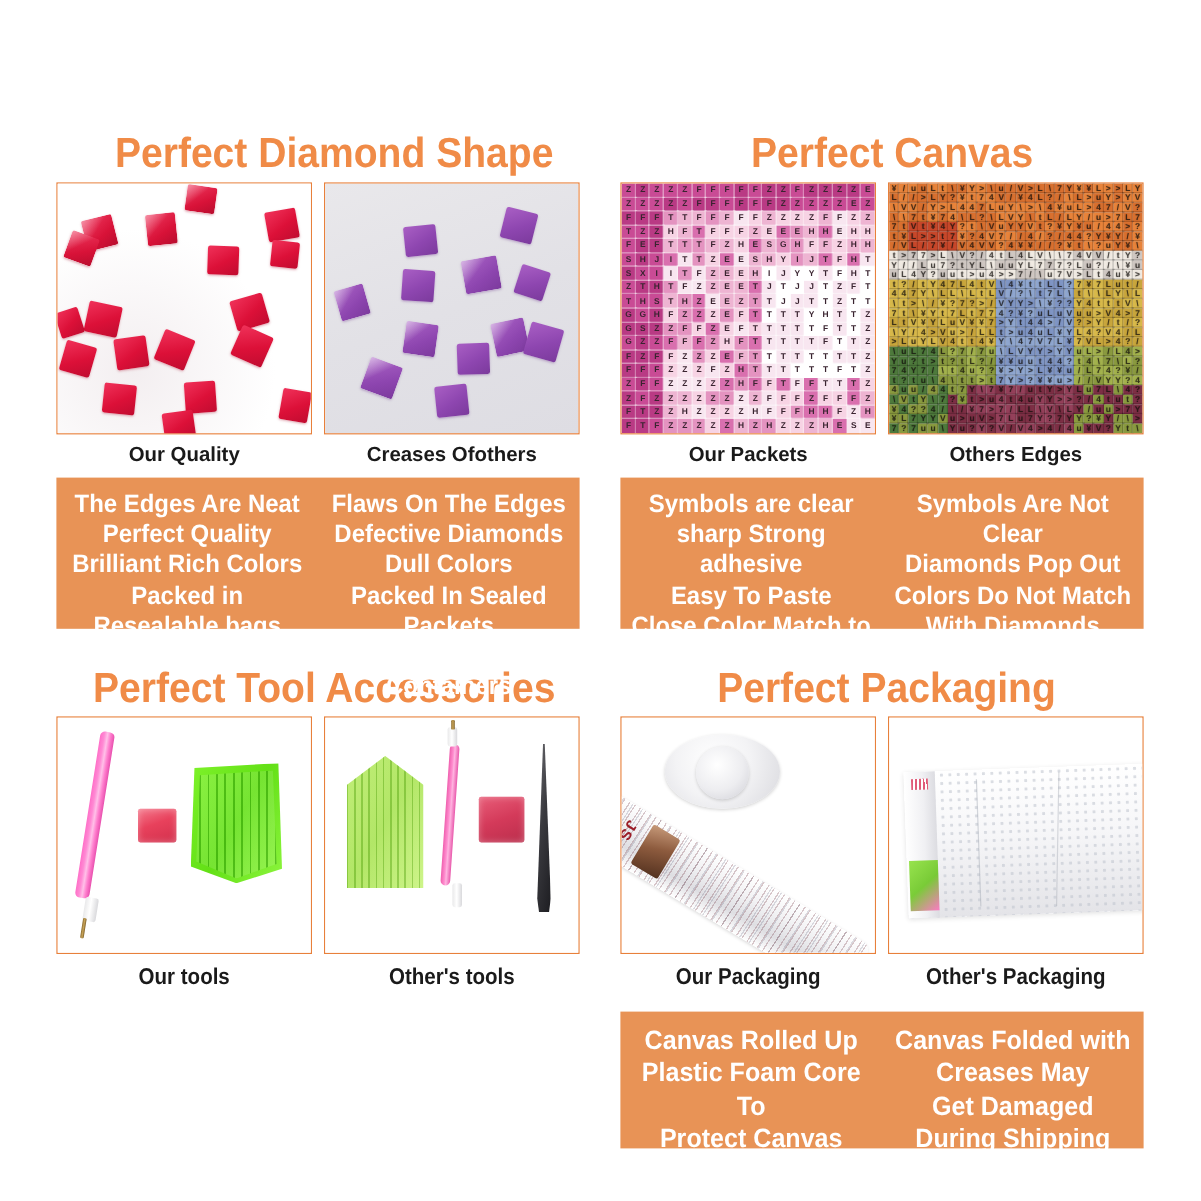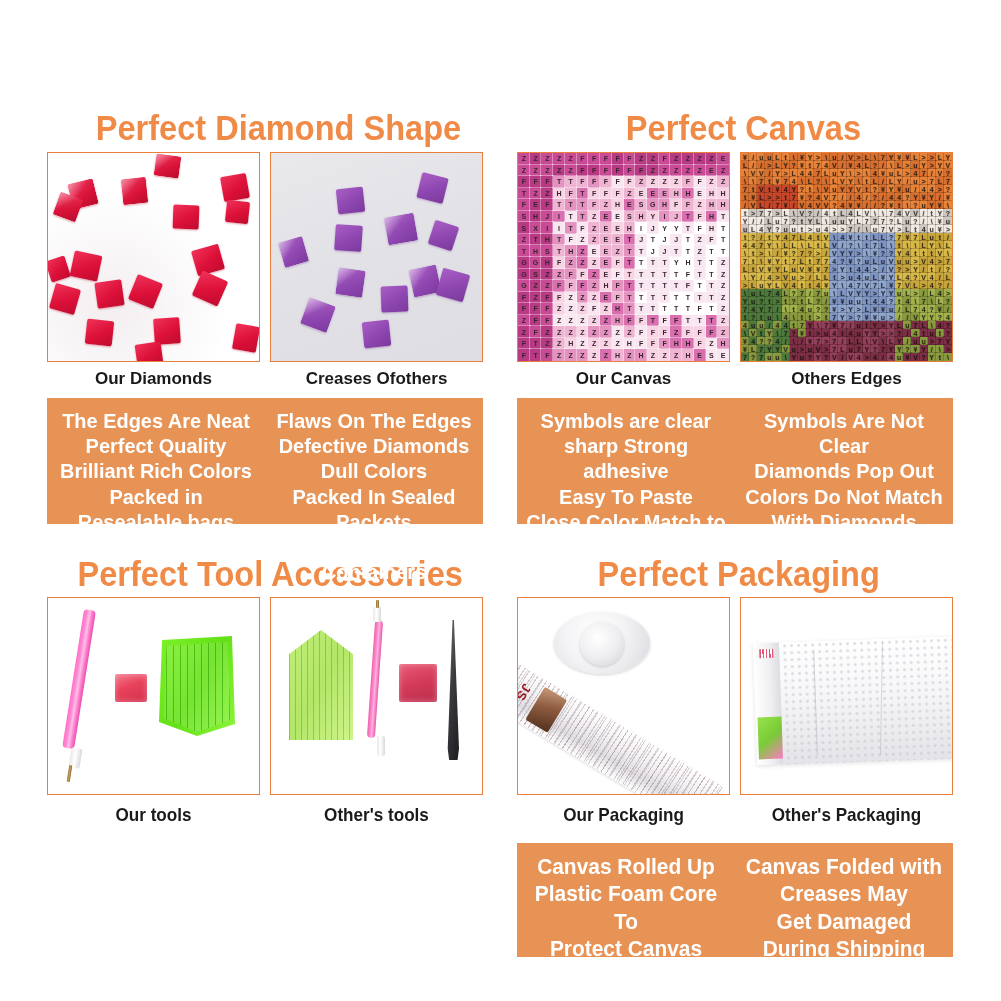--- a/index.html
+++ b/index.html
@@ -260,21 +260,21 @@
       <div class="dia pur facet" style="left:10px;  top:86px;  width:25px; height:26px; transform:rotate(-16deg);"></div>
       <div class="dia pur facet" style="left:66px;  top:116px; width:27px; height:27px; transform:rotate(8deg);"></div>
       <div class="dia pur facet" style="left:140px; top:114px; width:28px; height:28px; transform:rotate(-12deg);"></div>
       <div class="dia pur" style="left:168px; top:118px; width:28px; height:28px; transform:rotate(16deg);"></div>
       <div class="dia pur" style="left:110px; top:133px; width:27px; height:26px; transform:rotate(-2deg);"></div>
       <div class="dia pur facet" style="left:33px;  top:148px; width:28px; height:28px; transform:rotate(20deg);"></div>
       <div class="dia pur" style="left:92px;  top:168px; width:27px; height:26px; transform:rotate(-6deg);"></div>
     </div>
   </div>
 
-  <div class="caption" style="left:47px;  top:370px; width:213px;">Our Diamonds</div>
+  <div class="caption" style="left:47px;  top:370px; width:213px;">Our Quality</div>
   <div class="caption" style="left:270px; top:370px; width:213px;">Creases Ofothers</div>
 
   <div class="panel" style="left:47px; top:398px; width:436px; height:126px;">
     <div class="col">The Edges Are Neat
 Perfect Quality
 Brilliant Rich Colors
 Packed in
 Resealable bags</div>
     <div class="col">Flaws On The Edges
 Defective Diamonds
@@ -1292,21 +1292,21 @@
             <div class="cell" style="background: rgb(125, 47, 69);">V</div>
             <div class="cell" style="background: rgb(125, 47, 69);">?</div>
             <div class="cell" style="background: rgb(138, 154, 63);">Y</div>
             <div class="cell" style="background: rgb(138, 154, 63);">t</div>
             <div class="cell" style="background: rgb(138, 154, 63);">\</div>
           </div>
         </div>
     </div>
   </div>
 
-  <div class="caption" style="left:517px; top:370px; width:213px;">Our Canvas</div>
+  <div class="caption" style="left:517px; top:370px; width:213px;">Our Packets</div>
   <div class="caption" style="left:740px; top:370px; width:213px;">Others Edges</div>
 
   <div class="panel" style="left:517px; top:398px; width:436px; height:126px;">
     <div class="col">Symbols are clear
 sharp Strong adhesive
 Easy To Paste
 Close Color Match to
 Diamonds</div>
     <div class="col">Symbols Are Not Clear
 Diamonds Pop Out

